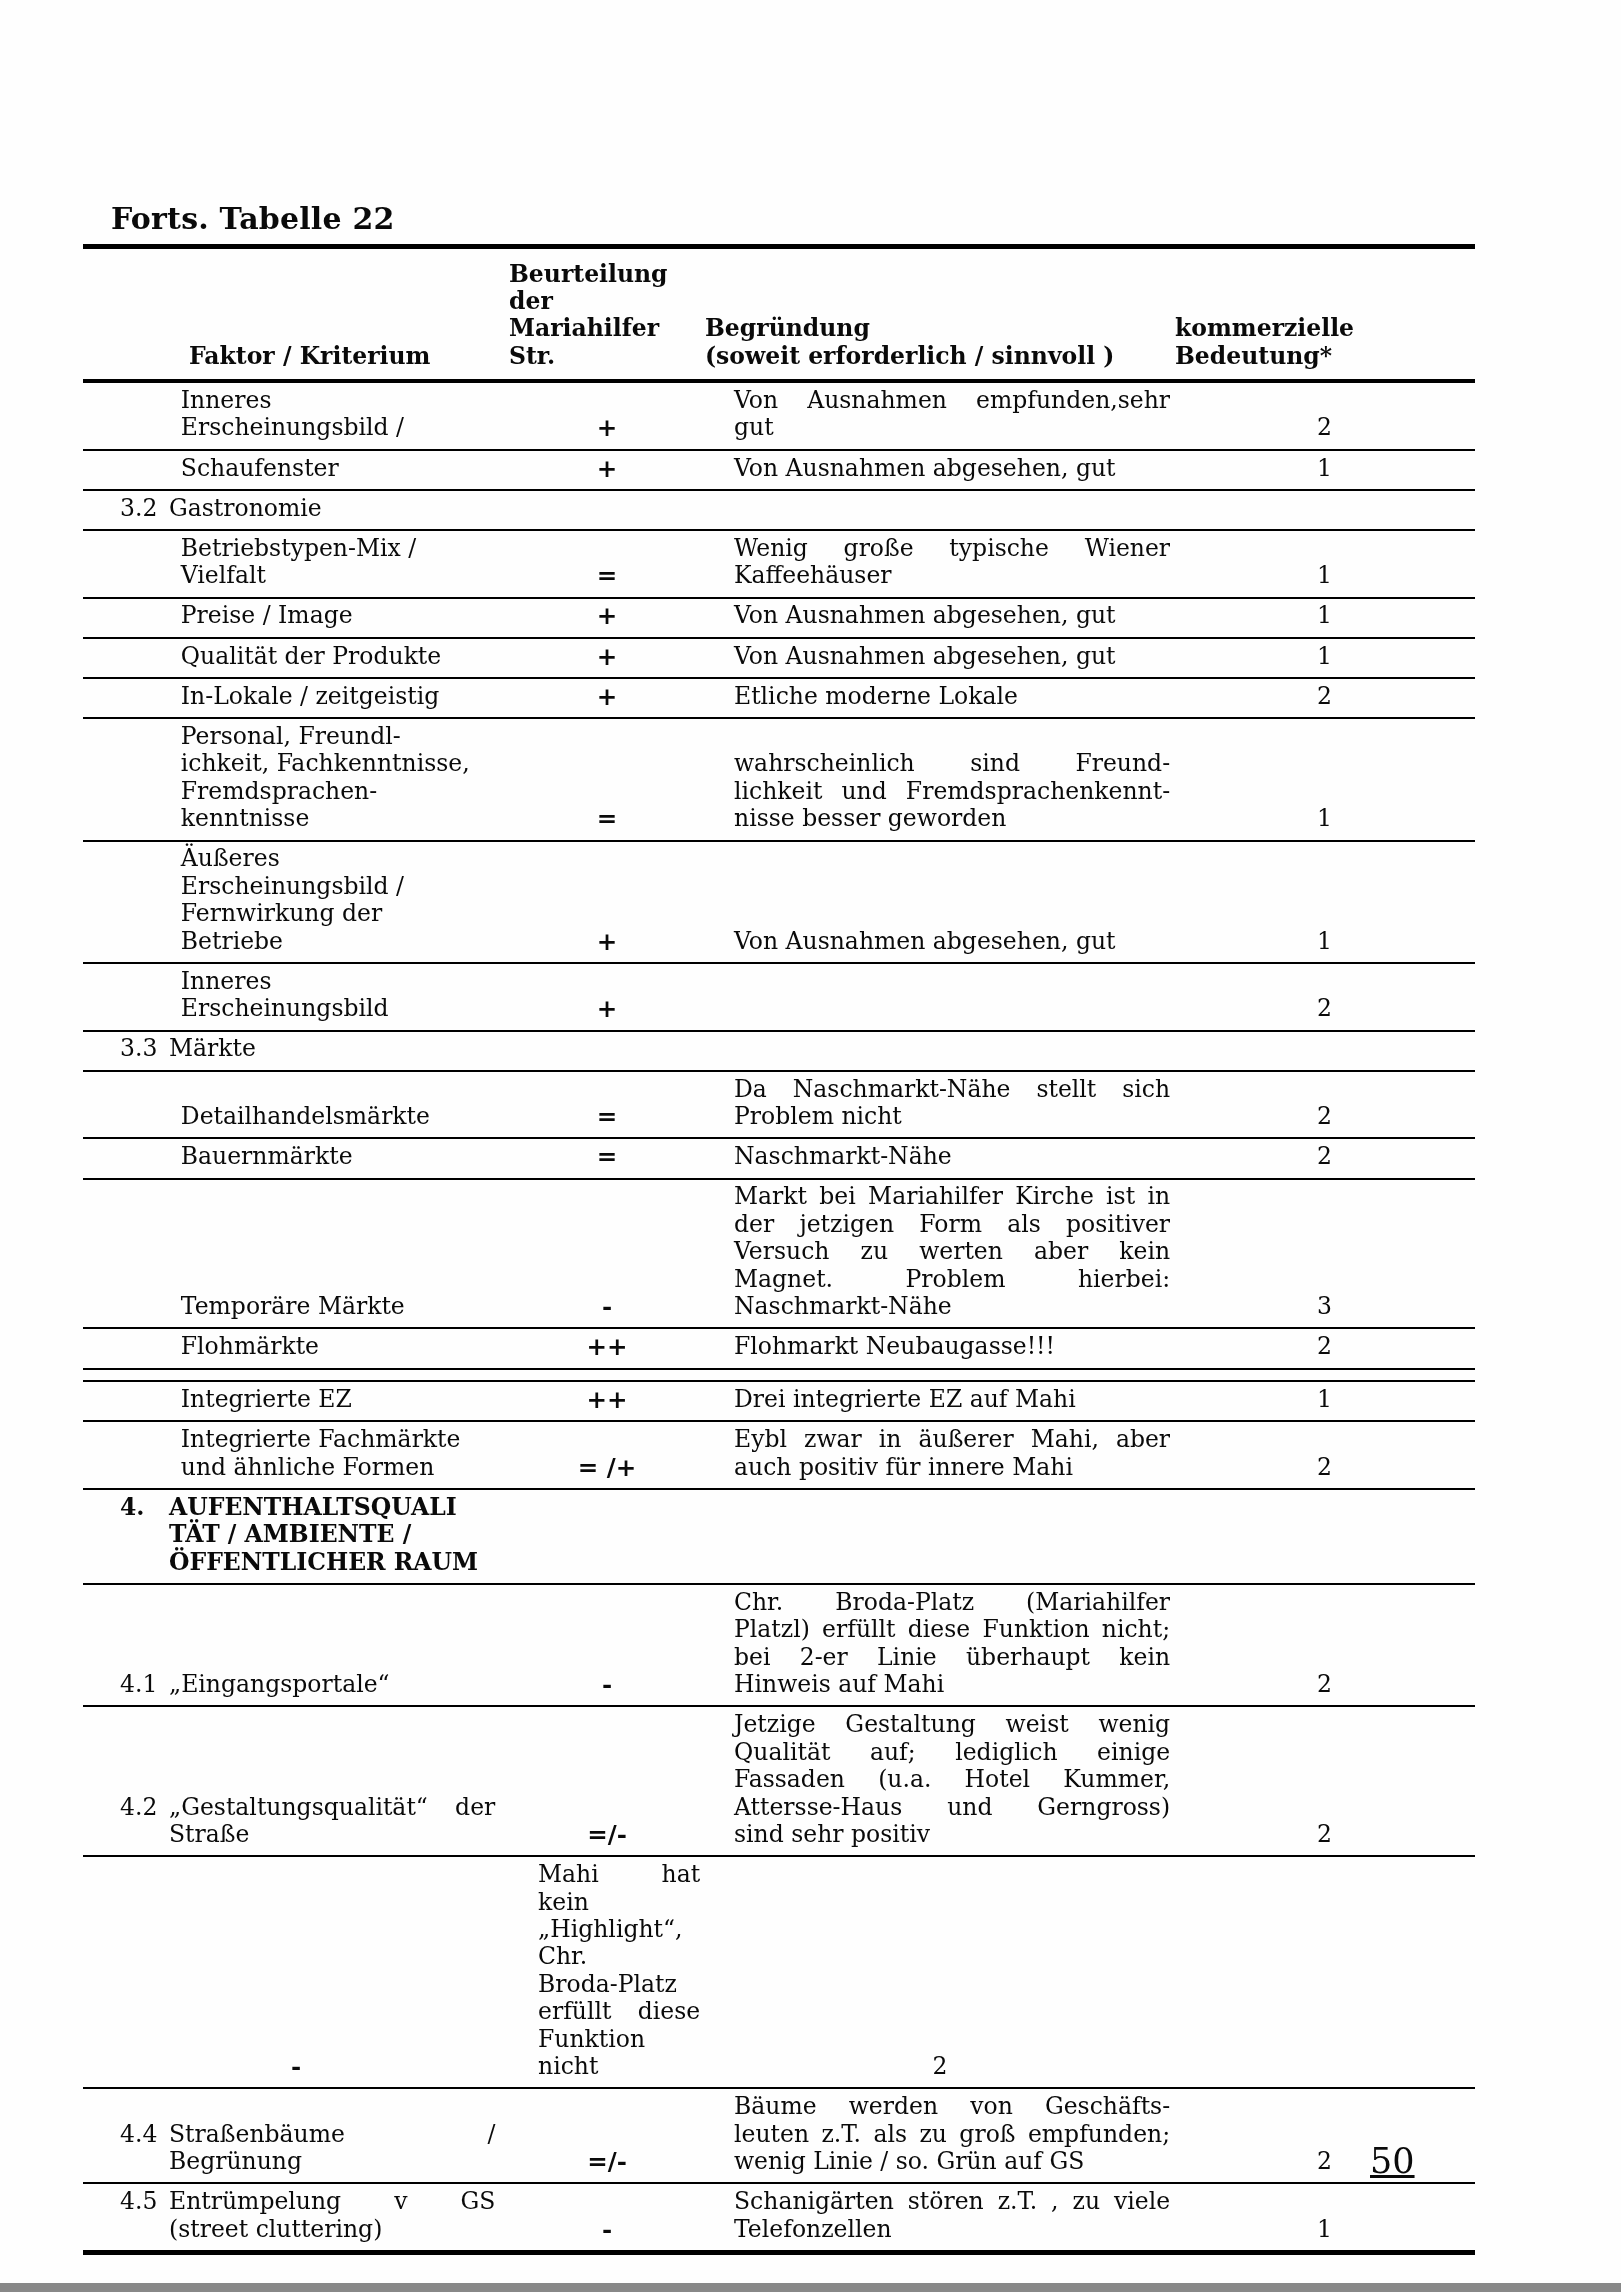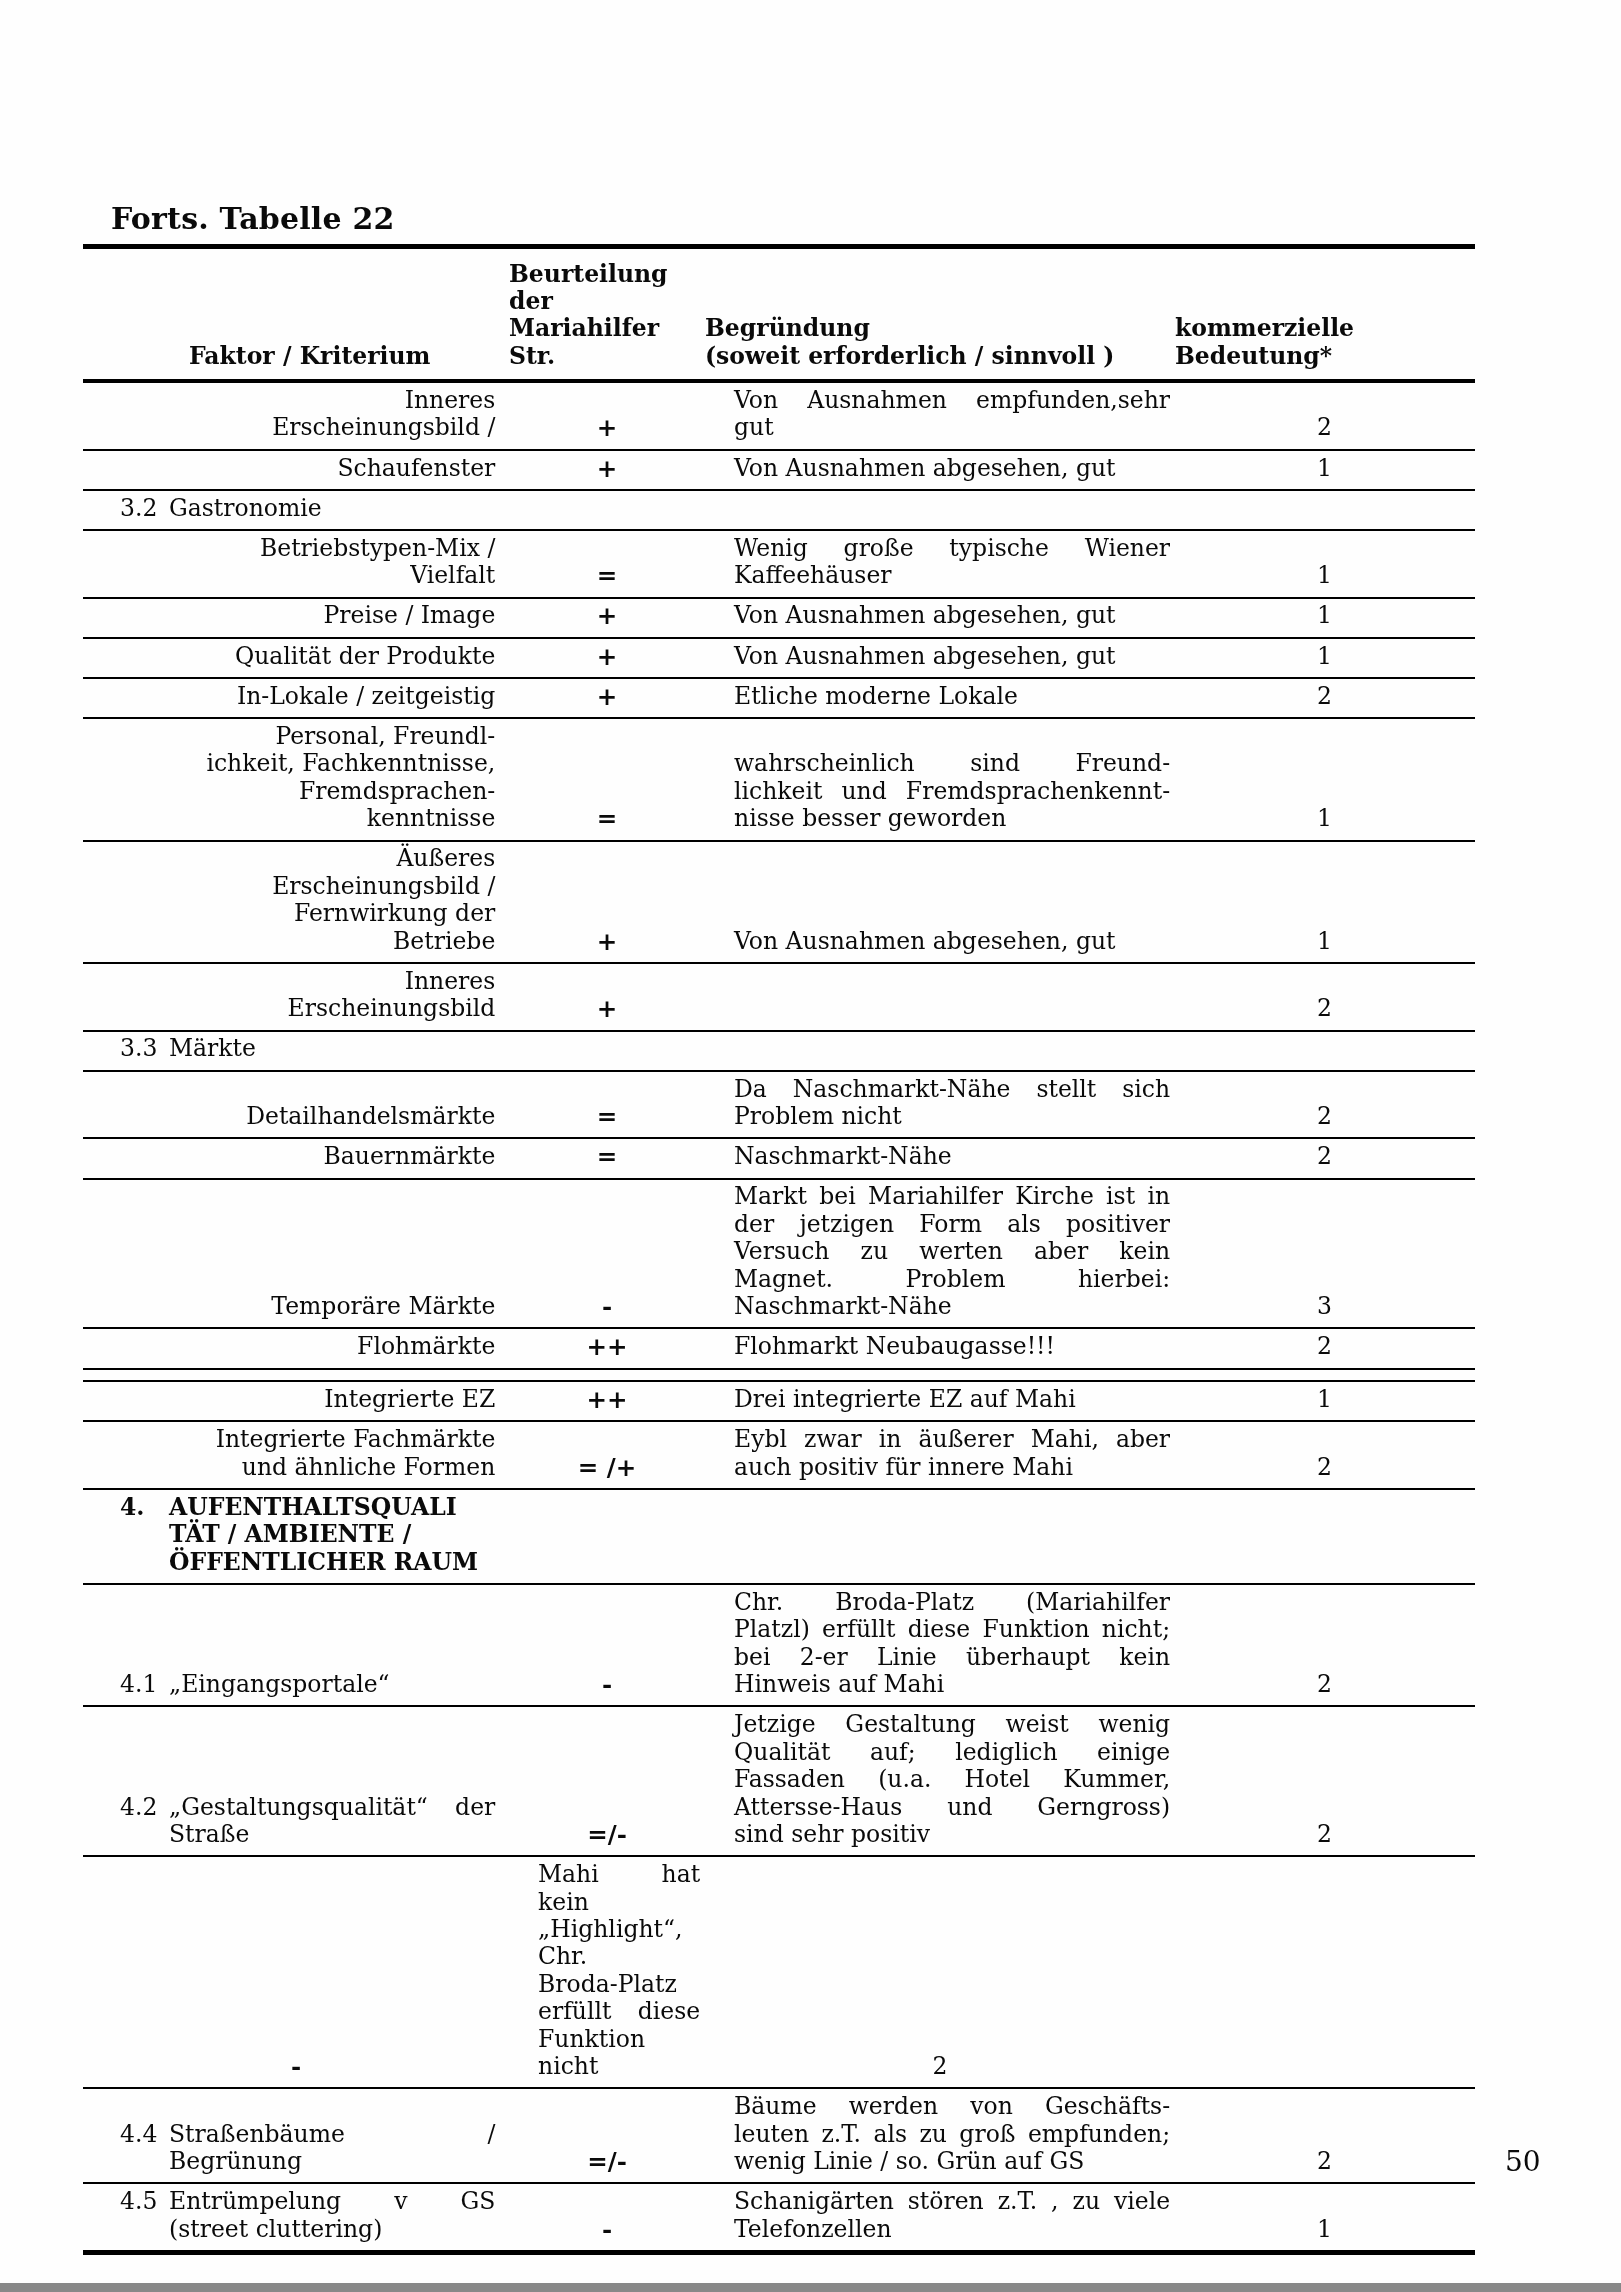--- a/index.html
+++ b/index.html
@@ -36,36 +36,37 @@
   .hrow > div { padding-top: 11.8px; padding-bottom: 8.8px; white-space: pre-line; }
   .h-faktor { padding-left: 27.4px; text-align: center; }
   .h-beurteilung, .h-begruendung, .h-bedeutung { text-align: left; }
   .row { border-bottom: 2.9px solid #000; }
   .row:last-child { border-bottom: none; }
   .row > div { padding-top: 3.9px; padding-bottom: 6.9px; }
   .row.strong { font-weight: bold; }
   .c-faktor { display: flex; align-self: end; padding-left: 37px; }
   .num { flex: 0 0 49px; width: 49px; }
   .ftext { flex: 1; padding-right: 13.7px; }
-  .ftext.indent { padding-left: 11.8px; text-align: right; }
+  .ftext.indent { padding-left: 11.8px; }
   .c-rating {
     align-self: end;
     text-align: center;
     font-weight: bold;
     font-size: 24.5px;
   }
   .c-beg { align-self: end; padding-left: 29px; padding-right: 4.9px; }
   .c-bed { align-self: end; text-align: center; }
   .ln { min-height: 27.4px; }
   .jl { text-align: justify; text-align-last: justify; text-justify: inter-word; }
   .page-number {
     position: absolute;
-    left: 1505px;
+    left: 1370px;
     top: 2148px;
-    font-size: 28px;
+    font-size: 35px;
+    text-decoration: underline;
   }
 </style>
 </head>
 <body>
 
 <div class="page">
   <div class="title">Forts. Tabelle 22</div>
 
   <div class="tbl">
     <div class="hrow">

